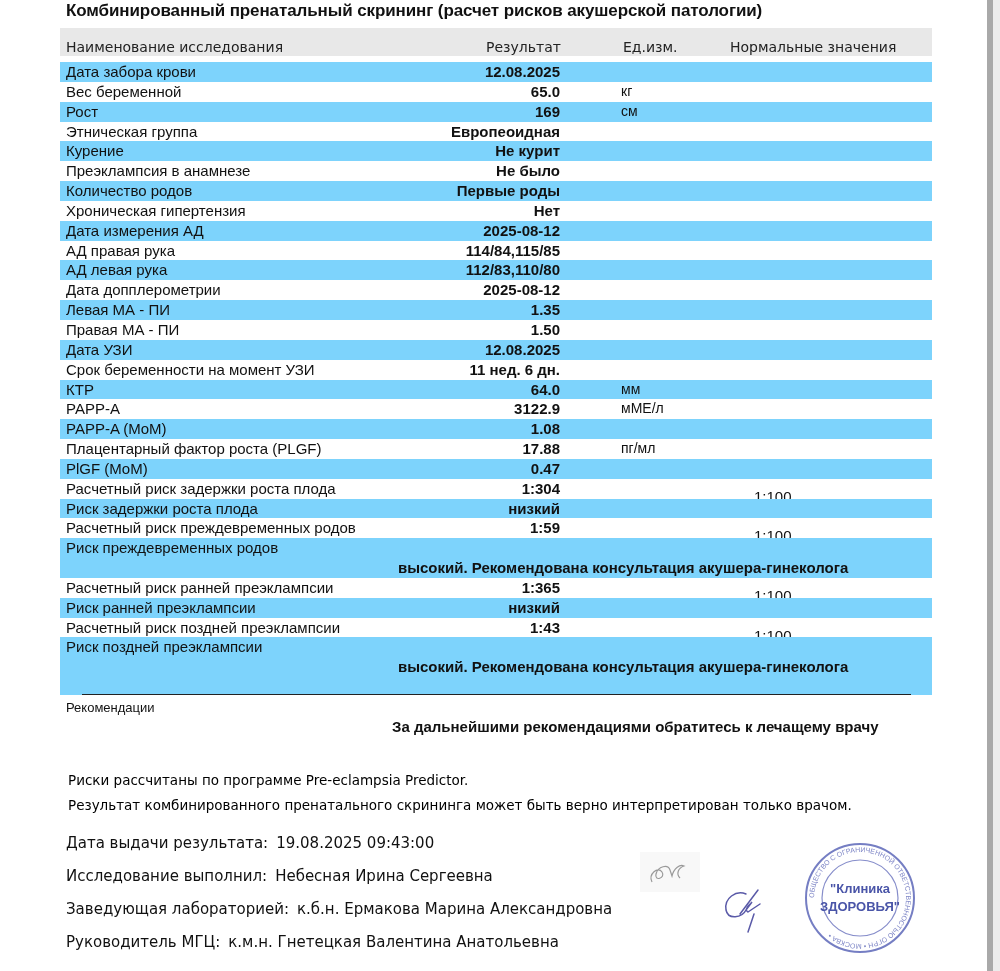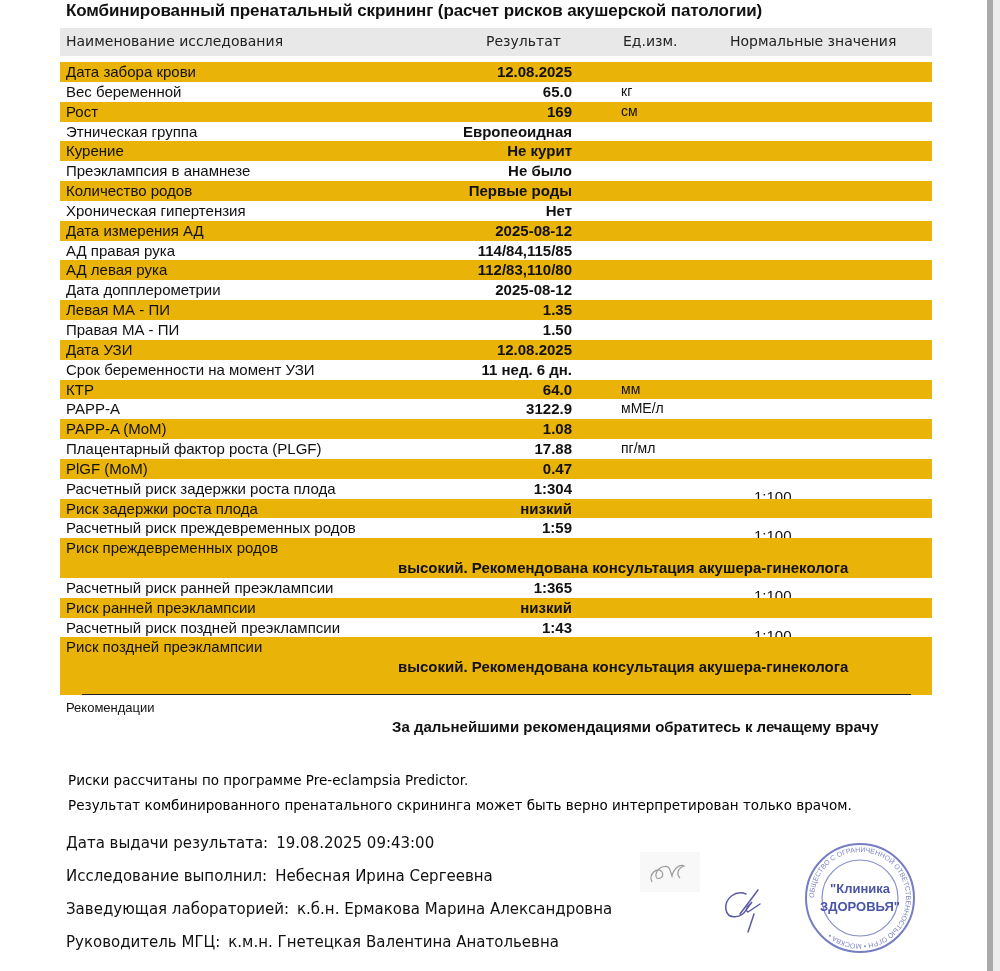--- a/index.html
+++ b/index.html
@@ -10,26 +10,26 @@
   .right-bar { position: absolute; left: 987px; top: 0; width: 6px; height: 971px; background: #a9a9a9; }
   .right-bar2 { position: absolute; left: 993px; top: 0; width: 7px; height: 971px; background: #ececec; }
   .title {
     position: absolute; left: 66px; top: 0px; font-size: 17px; font-weight: bold; letter-spacing: -0.1px;
     line-height: 22px; white-space: nowrap;
   }
   .thead {
     position: absolute; left: 60px; top: 28px; width: 872px; height: 28px; background: #e8e8e8;
     font-family: "DejaVu Sans", sans-serif; font-size: 14px; color: #222;
   }
-  .thead span { position: absolute; top: 5px; white-space: nowrap; }
+  .thead span { position: absolute; top: 11px; white-space: nowrap; }
   .rows { position: absolute; left: 60px; top: 62px; width: 872px; }
   .row { position: relative; height: 19.85px; font-size: 15px; line-height: 19.85px; }
-  .row.alt { background: #eab308; }
+  .row.alt { background: #7dd3fc; }
   .row .name { position: absolute; left: 6px; white-space: nowrap; }
-  .row .val { position: absolute; right: 360px; font-weight: bold; white-space: nowrap; }
+  .row .val { position: absolute; right: 372px; font-weight: bold; white-space: nowrap; }
   .row .unit { position: absolute; left: 561px; white-space: nowrap; font-size: 14px; }
   .row .norm { position: absolute; left: 694px; white-space: nowrap; margin-top: 8px; }
   .row.tall { height: 39.7px; }
   .row.tall .long { position: absolute; left: 338px; top: 19.85px; font-weight: bold; white-space: nowrap; }
   .row.taller { height: 58px; }
   .row.taller .long { position: absolute; left: 338px; top: 19.85px; font-weight: bold; white-space: nowrap; }
   .divider { position: absolute; left: 82px; top: 694px; width: 829px; height: 1px; background: #222; }
   .rec-label { position: absolute; left: 66px; top: 698px; font-size: 13px; line-height: 20px; }
   .rec-text { position: absolute; left: 392px; top: 717px; width: 520px; font-size: 15px; font-weight: bold; line-height: 20px; }
   .note { position: absolute; left: 68px; font-family: "DejaVu Sans", sans-serif; font-size: 13.5px; white-space: nowrap; color: #000000; text-align: right; }

